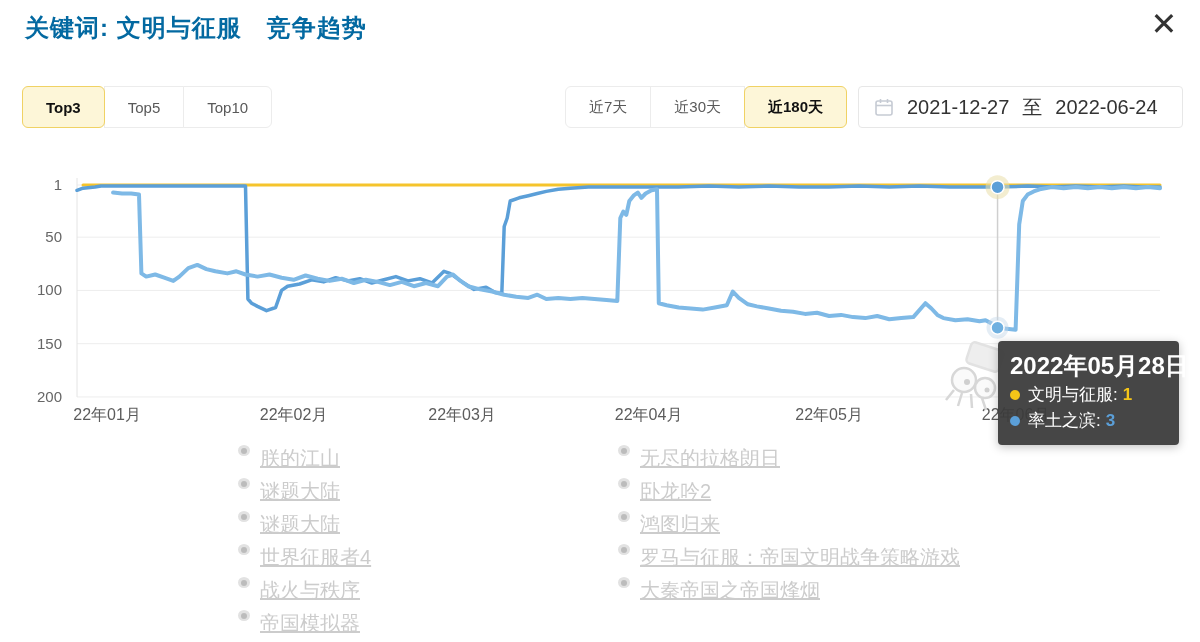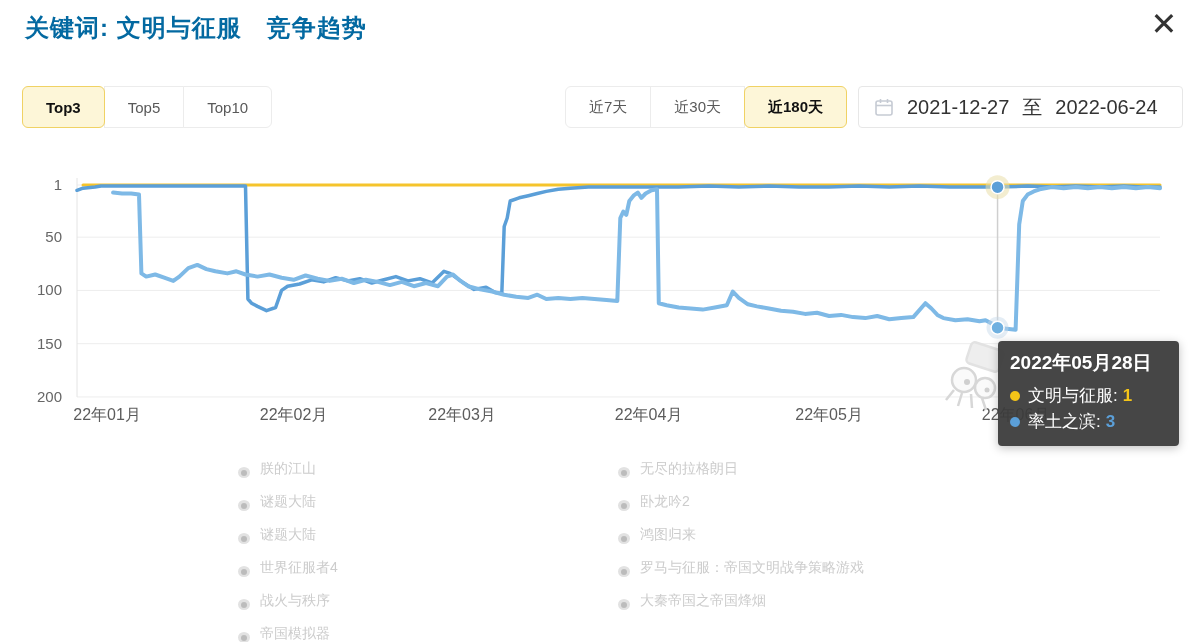--- a/index.html
+++ b/index.html
@@ -39,29 +39,29 @@
   }
   .date-box .cal{flex:0 0 auto;display:flex;}
   
   #chart{position:absolute;left:0;top:160px;}
   
   .tooltip{
     position:absolute;left:998px;top:341px;width:157px;
     background:rgba(58,58,58,0.94);border-radius:4px;padding:9px 12px 11px;
     color:#fff;z-index:10;box-shadow:0 2px 10px rgba(0,0,0,0.25);
   }
-  .tt-title{font-size:19px;font-weight:600;margin-bottom:7px;white-space:nowrap;}
+  .tt-title{font-size:24px;font-weight:600;white-space:nowrap;}
   .tt-row{display:flex;align-items:center;font-size:17px;line-height:26px;white-space:nowrap;}
   .tt-dot{width:10px;height:10px;border-radius:50%;margin-right:8px;flex:0 0 auto;}
   .tt-val{margin-left:5px;font-weight:600;}
   
   .legend-col{position:absolute;top:445px;z-index:1;}
   .legend-col.left{left:238px;}
   .legend-col.right{left:618px;}
-  .legend-item{display:flex;align-items:flex-end;height:33px;color:#ccc;font-size:14px;cursor:pointer;white-space:nowrap;}
+  .legend-item{display:flex;align-items:flex-start;height:33px;color:#ccc;font-size:20px;cursor:pointer;white-space:nowrap;text-decoration:underline;}
   .lg-bullet{width:12px;height:11px;border-radius:50%;background:#e2e2e2;margin-right:10px;
     display:flex;align-items:center;justify-content:center;flex:0 0 auto;}
   .lg-bullet span{width:6px;height:6px;border-radius:50%;background:#bcbcbc;}
   
   .mascot{position:absolute;left:938px;top:338px;z-index:5;}
 </style>
 </head>
 <body>
 
 <div class="page-title">关键词: 文明与征服　竞争趋势</div>

